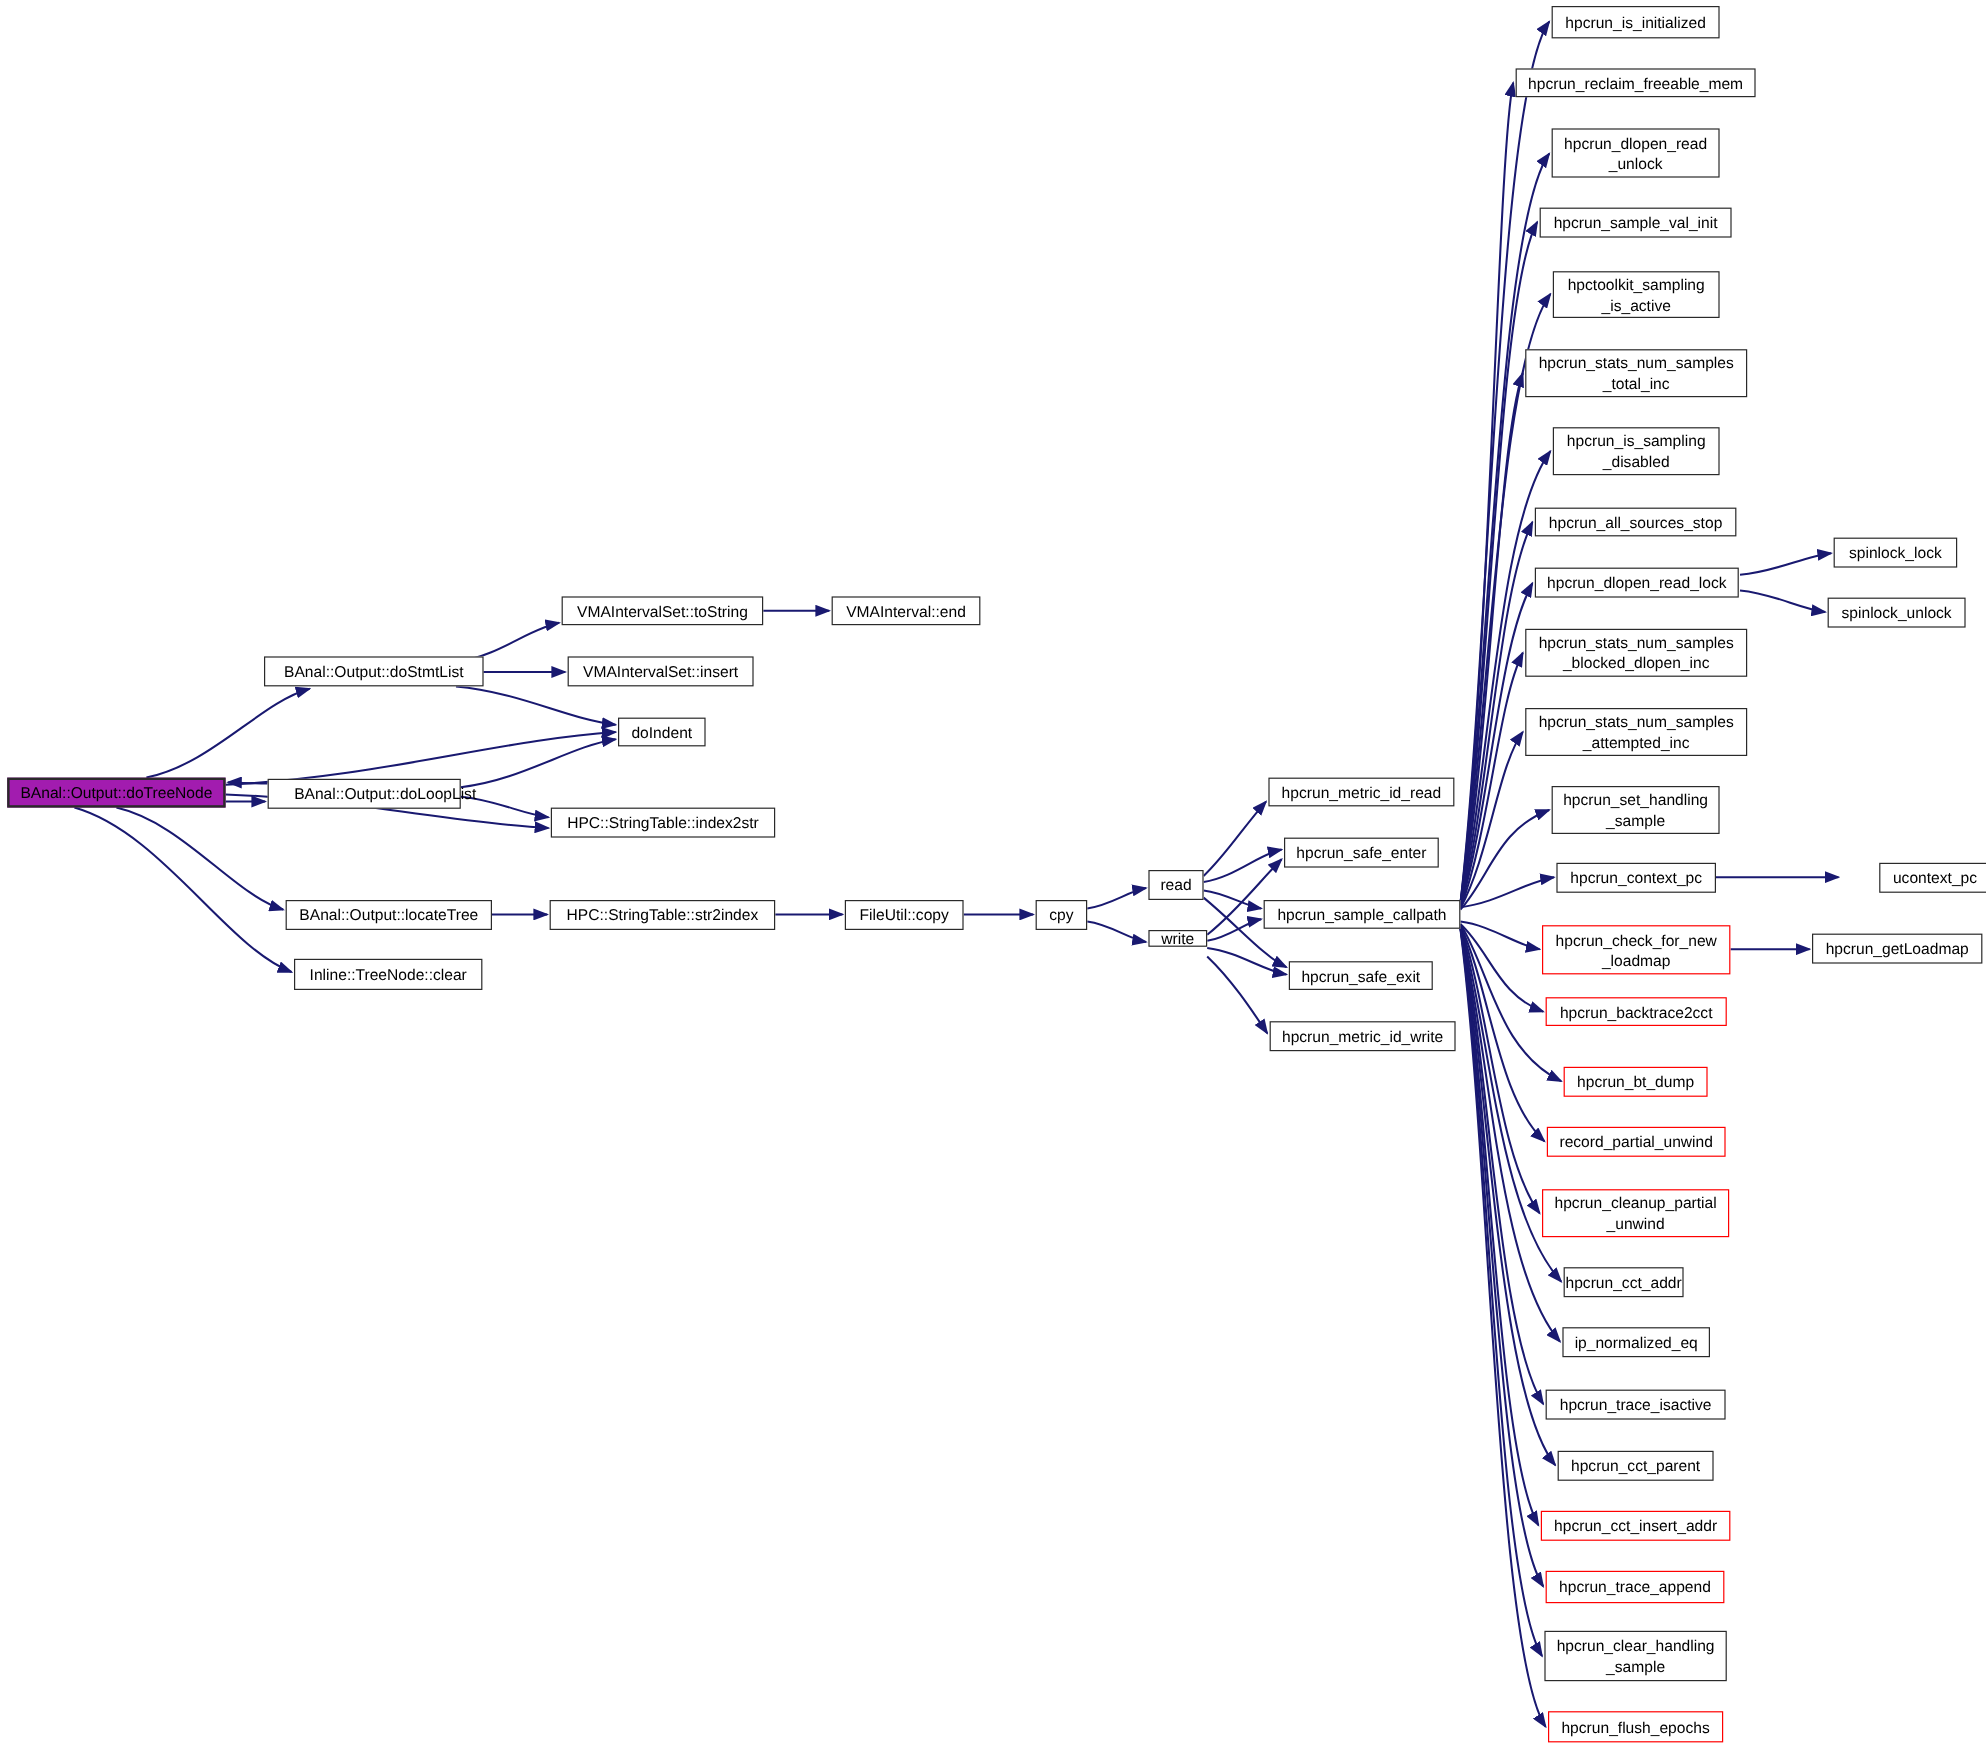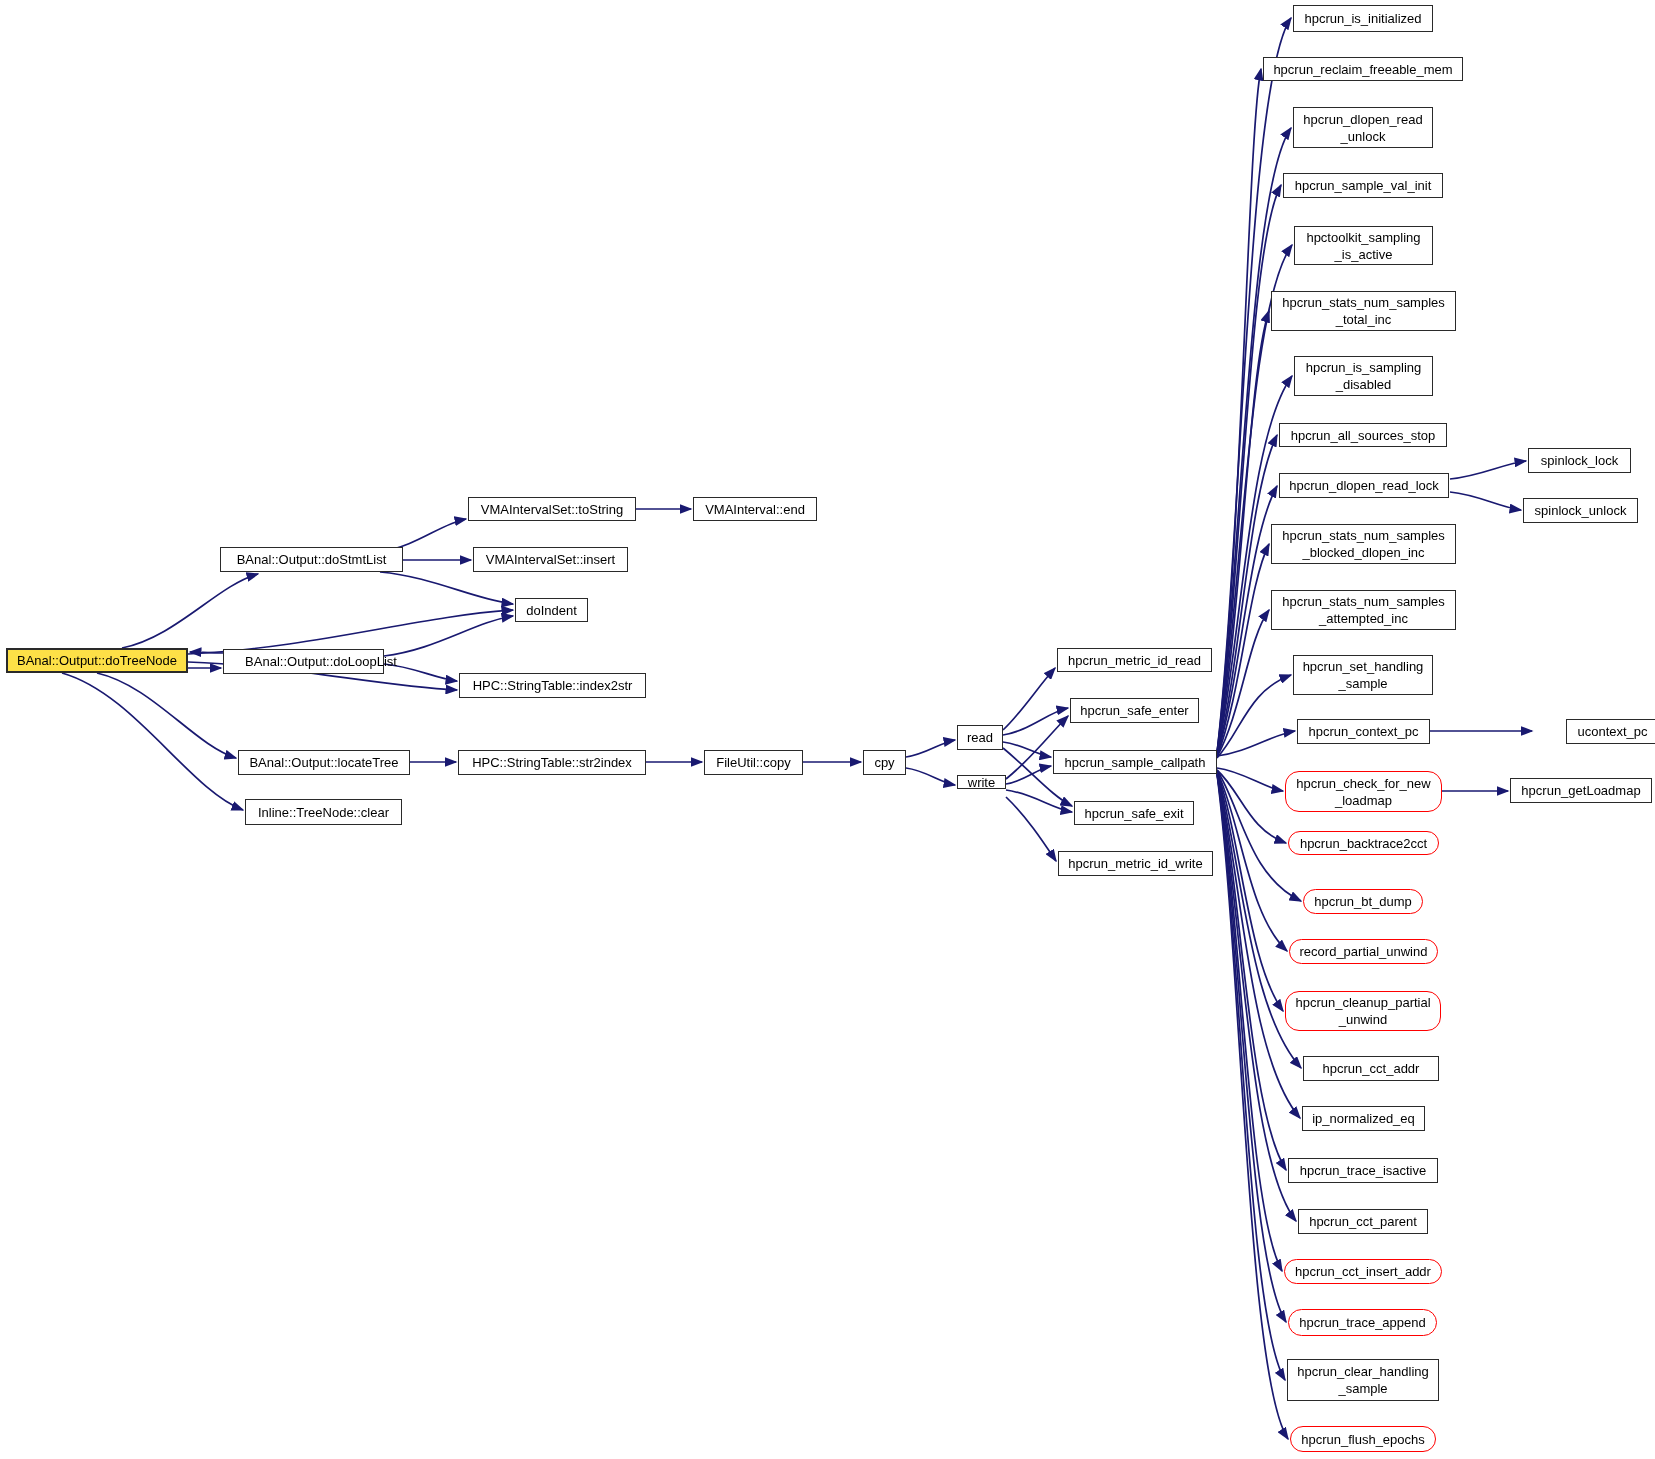--- a/index.html
+++ b/index.html
@@ -20,22 +20,22 @@
     justify-content: center;
     text-align: center;
     background: #ffffff;
     border: 1.4px solid #2a2a2a;
     color: #000000;
     font-size: 13px;
     line-height: 17px;
     white-space: pre-line;
     cursor: pointer;
   }
-  .node.current { background: #fde047; border-width: 2px; cursor: default; }
-  .node.truncated { border-color: #ff0000; border-radius: 14px; }
+  .node.current { background: #a21caf; border-width: 2px; cursor: default; }
+  .node.truncated { border-color: #ff0000; }
 </style>
 </head>
 <body>
 
 <div id="canvas">
   <svg id="edges-layer" xmlns="http://www.w3.org/2000/svg" viewBox="0 0 1655 1459">
     <defs>
       <marker id="arrow" markerUnits="userSpaceOnUse" markerWidth="13" markerHeight="10" refX="11.5" refY="5" orient="auto">
         <path d="M0,0 L13,5 L0,10 z" fill="#191970"></path>
       </marker>
@@ -140,21 +140,21 @@
       <div class="node" style="left: 1293px; top: 655px; width: 140px; height: 40px;"><span>hpcrun_set_handling
 _sample</span></div>
       <div class="node" style="left: 1297px; top: 719px; width: 133px; height: 25px;"><span>hpcrun_context_pc</span></div>
       <div class="node truncated" style="left: 1285px; top: 771px; width: 157px; height: 41px;"><span>hpcrun_check_for_new
 _loadmap</span></div>
       <div class="node truncated" style="left: 1288px; top: 831px; width: 151px; height: 24px;"><span>hpcrun_backtrace2cct</span></div>
       <div class="node truncated" style="left: 1303px; top: 889px; width: 120px; height: 25px;"><span>hpcrun_bt_dump</span></div>
       <div class="node truncated" style="left: 1289px; top: 939px; width: 149px; height: 25px;"><span>record_partial_unwind</span></div>
       <div class="node truncated" style="left: 1285px; top: 991px; width: 156px; height: 40px;"><span>hpcrun_cleanup_partial
 _unwind</span></div>
-      <div class="node" style="left: 1303px; top: 1056px; width: 136px; height: 25px;"><span>hpcrun_cct_addr</span></div>
+      <div class="node" style="left: 1303px; top: 1056px; width: 100px; height: 25px;"><span>hpcrun_cct_addr</span></div>
       <div class="node" style="left: 1302px; top: 1106px; width: 123px; height: 25px;"><span>ip_normalized_eq</span></div>
       <div class="node" style="left: 1288px; top: 1158px; width: 150px; height: 25px;"><span>hpcrun_trace_isactive</span></div>
       <div class="node" style="left: 1298px; top: 1209px; width: 130px; height: 25px;"><span>hpcrun_cct_parent</span></div>
       <div class="node truncated" style="left: 1284px; top: 1259px; width: 158px; height: 25px;"><span>hpcrun_cct_insert_addr</span></div>
       <div class="node truncated" style="left: 1288px; top: 1309px; width: 149px; height: 27px;"><span>hpcrun_trace_append</span></div>
       <div class="node" style="left: 1287px; top: 1359px; width: 152px; height: 42px;"><span>hpcrun_clear_handling
 _sample</span></div>
       <div class="node truncated" style="left: 1290px; top: 1426px; width: 146px; height: 26px;"><span>hpcrun_flush_epochs</span></div>
       <div class="node" style="left: 1528px; top: 448px; width: 103px; height: 25px;"><span>spinlock_lock</span></div>
       <div class="node" style="left: 1523px; top: 498px; width: 115px; height: 25px;"><span>spinlock_unlock</span></div>

